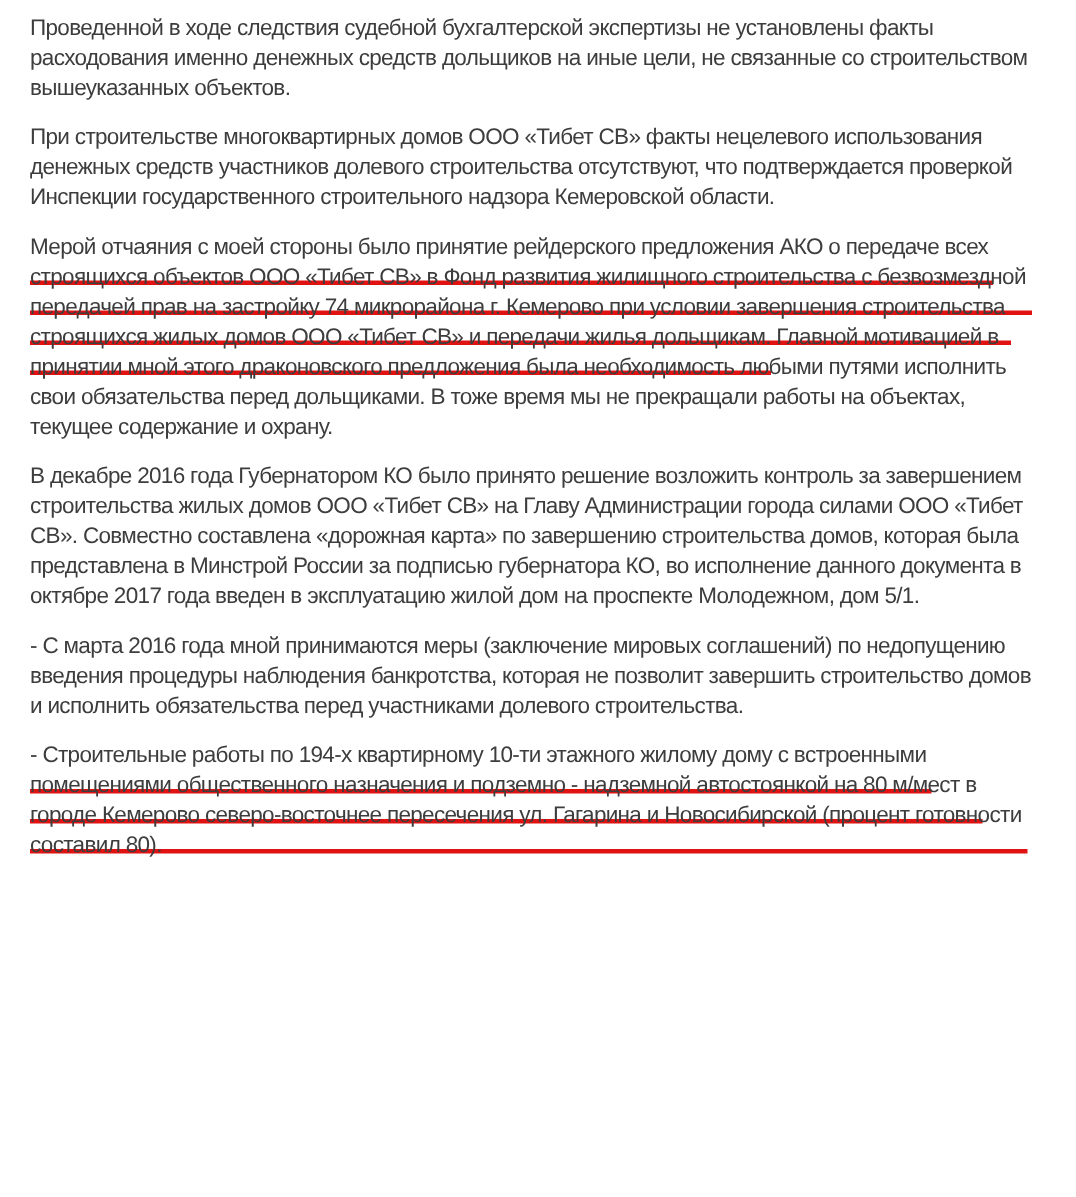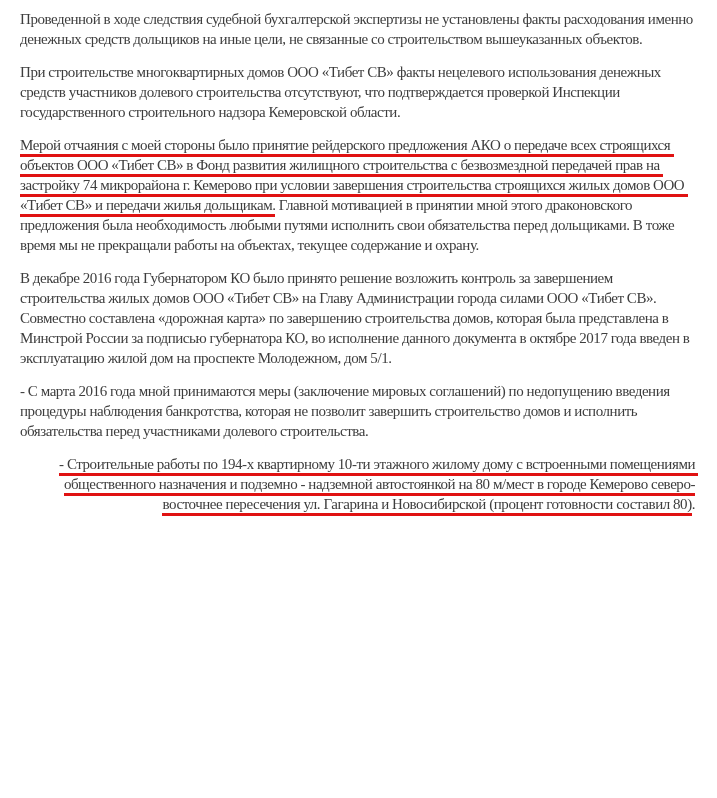--- a/index.html
+++ b/index.html
@@ -5,35 +5,35 @@
   :root{
     --text:#3d3d3d;
     --red:#e01212;
     --bg:#ffffff;
   }
   html,body{margin:0;padding:0;background:var(--bg);}
   main.doc{
     width:717px;
     box-sizing:border-box;
     padding:9px 22px 12px 20px;
-    font-family:Liberation Serif, serif;
+    font-family:Liberation Sans, sans-serif;
     color:var(--text);
   }
   p.para{
     margin:0 0 13px 0;
     font-size:15px;
     line-height:20px;
     letter-spacing:-0.45px;
     font-stretch:condensed;
   }
-  p.para:last-child{margin-bottom:0;text-align:right;}
+  p.para:last-child{margin-bottom:0;}
   span.seg{white-space:pre-wrap;}
   span.u{
     border-bottom:3px solid var(--red);
-    padding-bottom:1px;
+    padding-bottom:14px;
   }
 </style>
 </head>
 <body>
 
 <main class="doc">
 
   <p class="para"><span class="seg">Проведенной в ходе следствия судебной бухгалтерской экспертизы не установлены факты расходования именно денежных средств дольщиков на иные цели, не связанные со строительством вышеуказанных объектов.</span></p>
 
   <p class="para"><span class="seg">При строительстве многоквартирных домов ООО «Тибет СВ» факты нецелевого использования денежных средств участников долевого строительства отсутствуют, что подтверждается проверкой Инспекции государственного строительного надзора Кемеровской области.</span></p>

